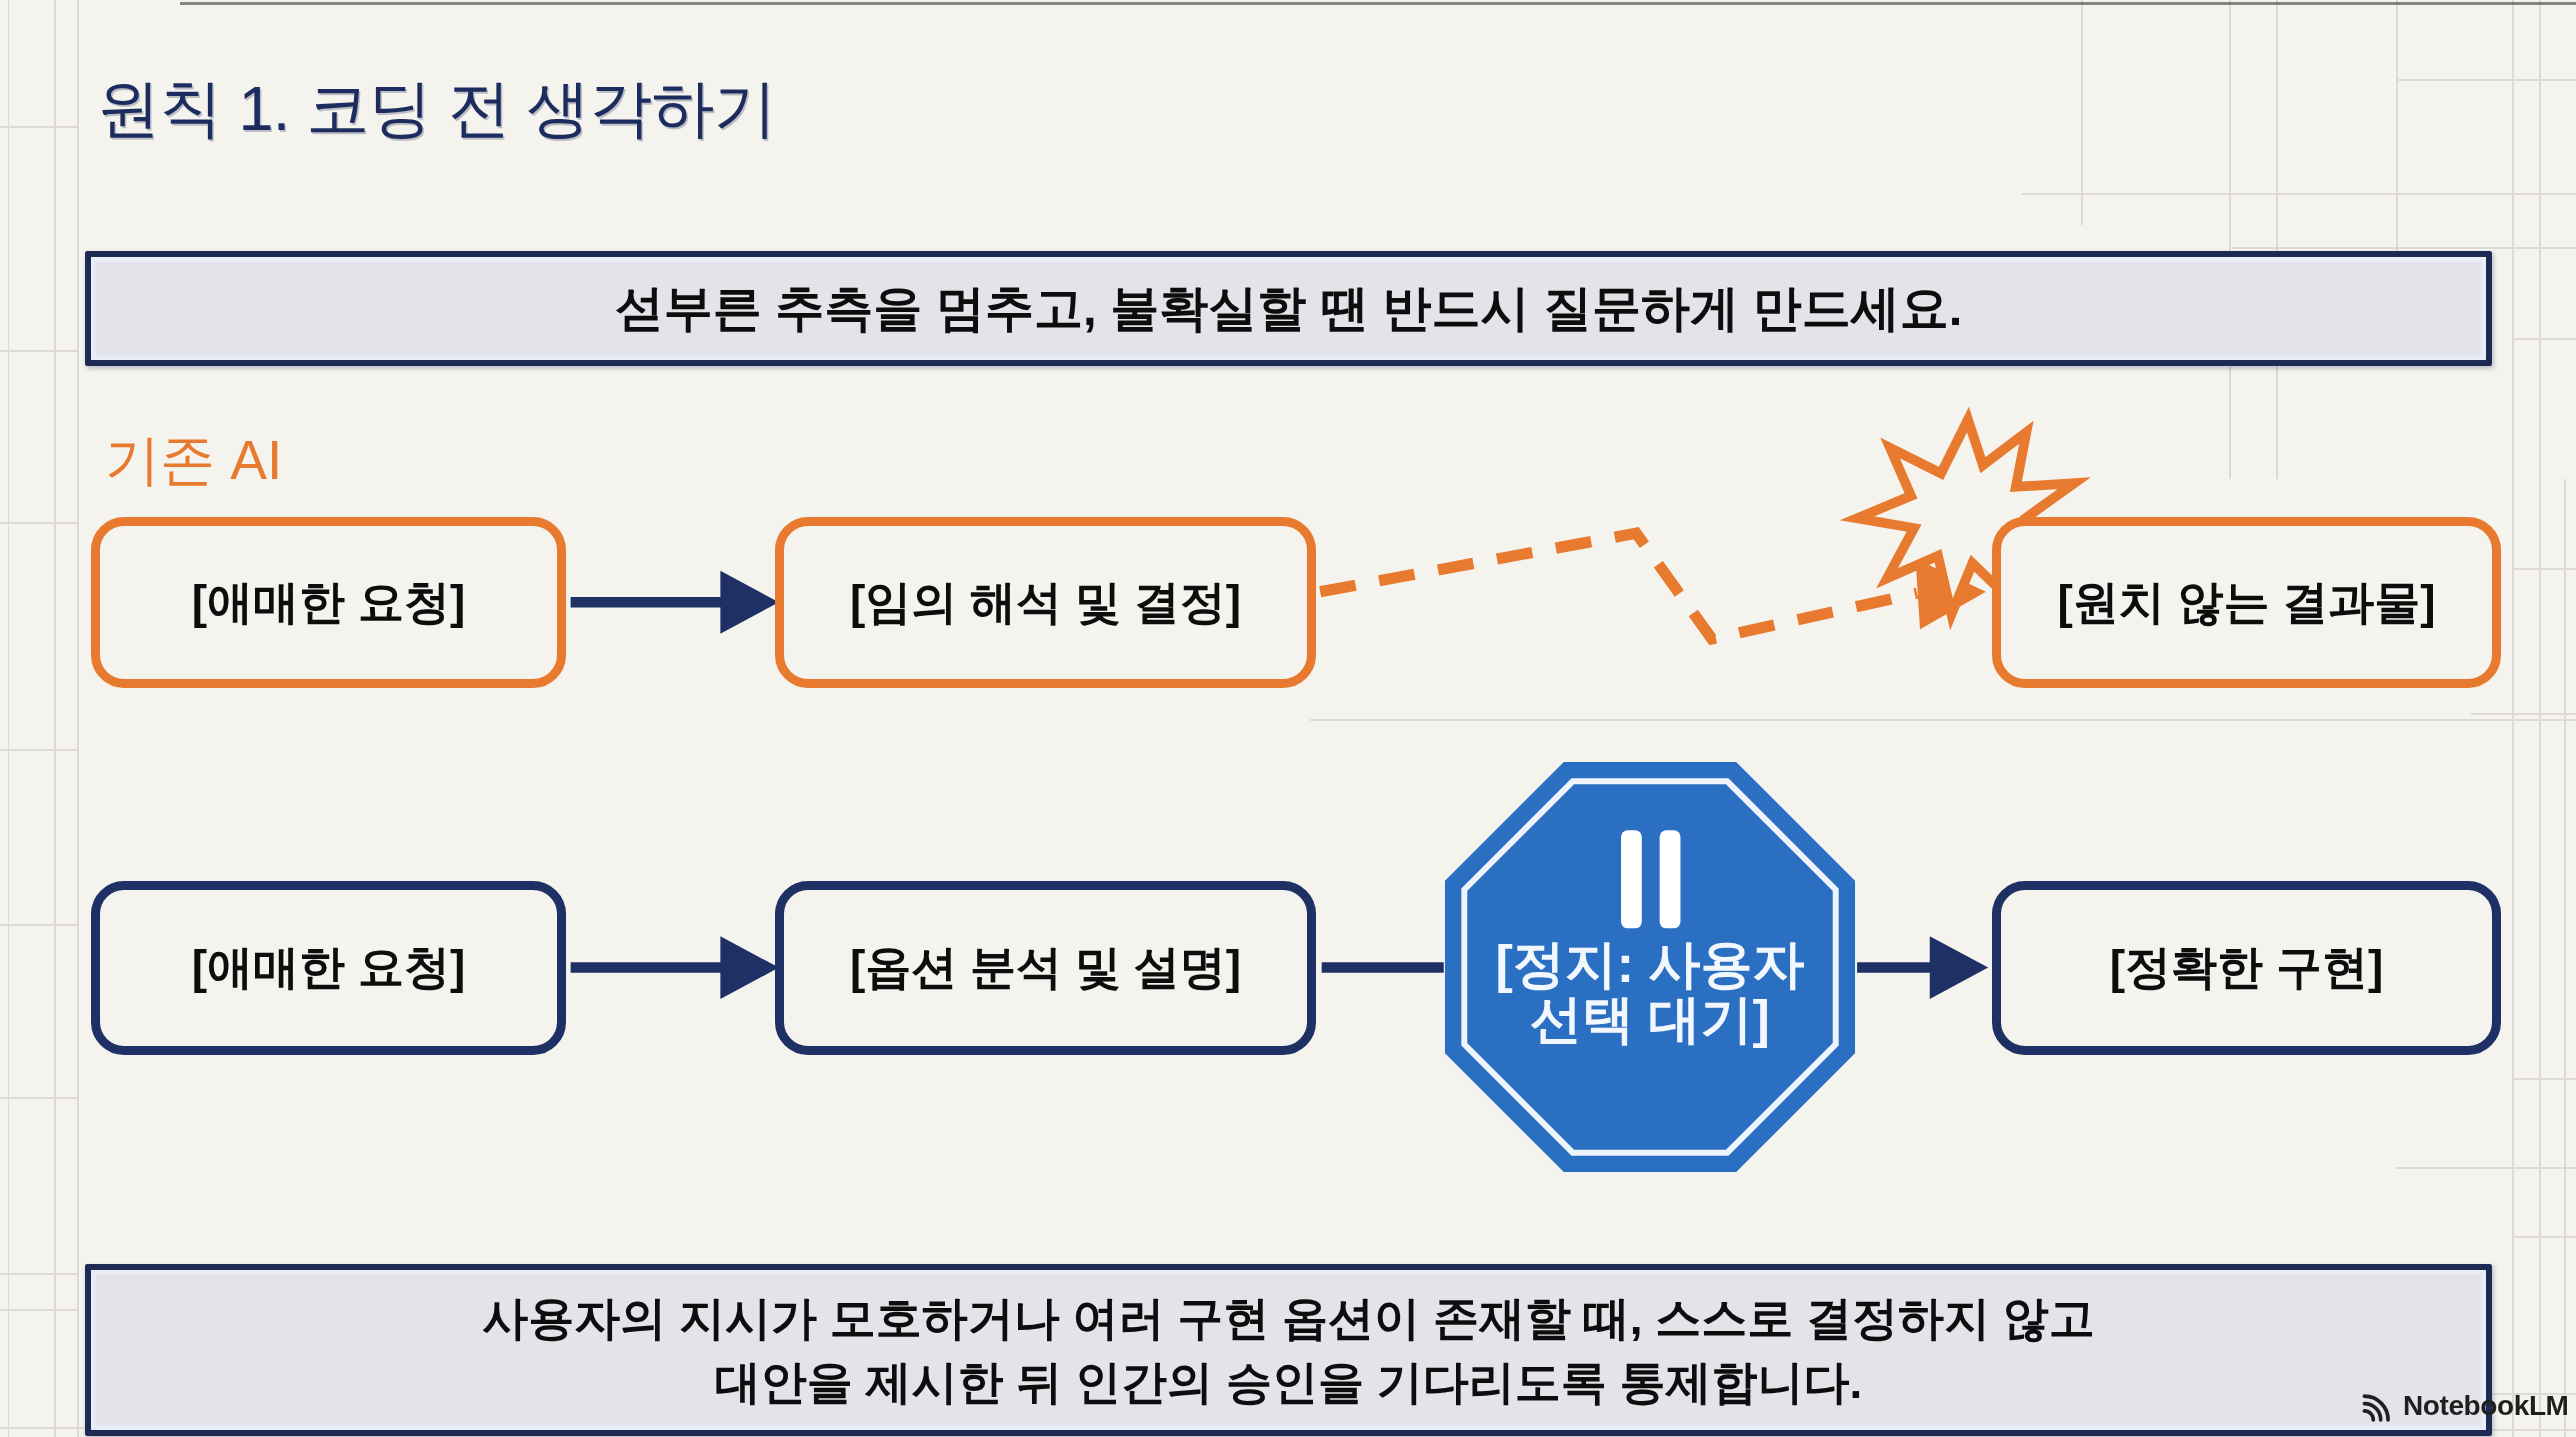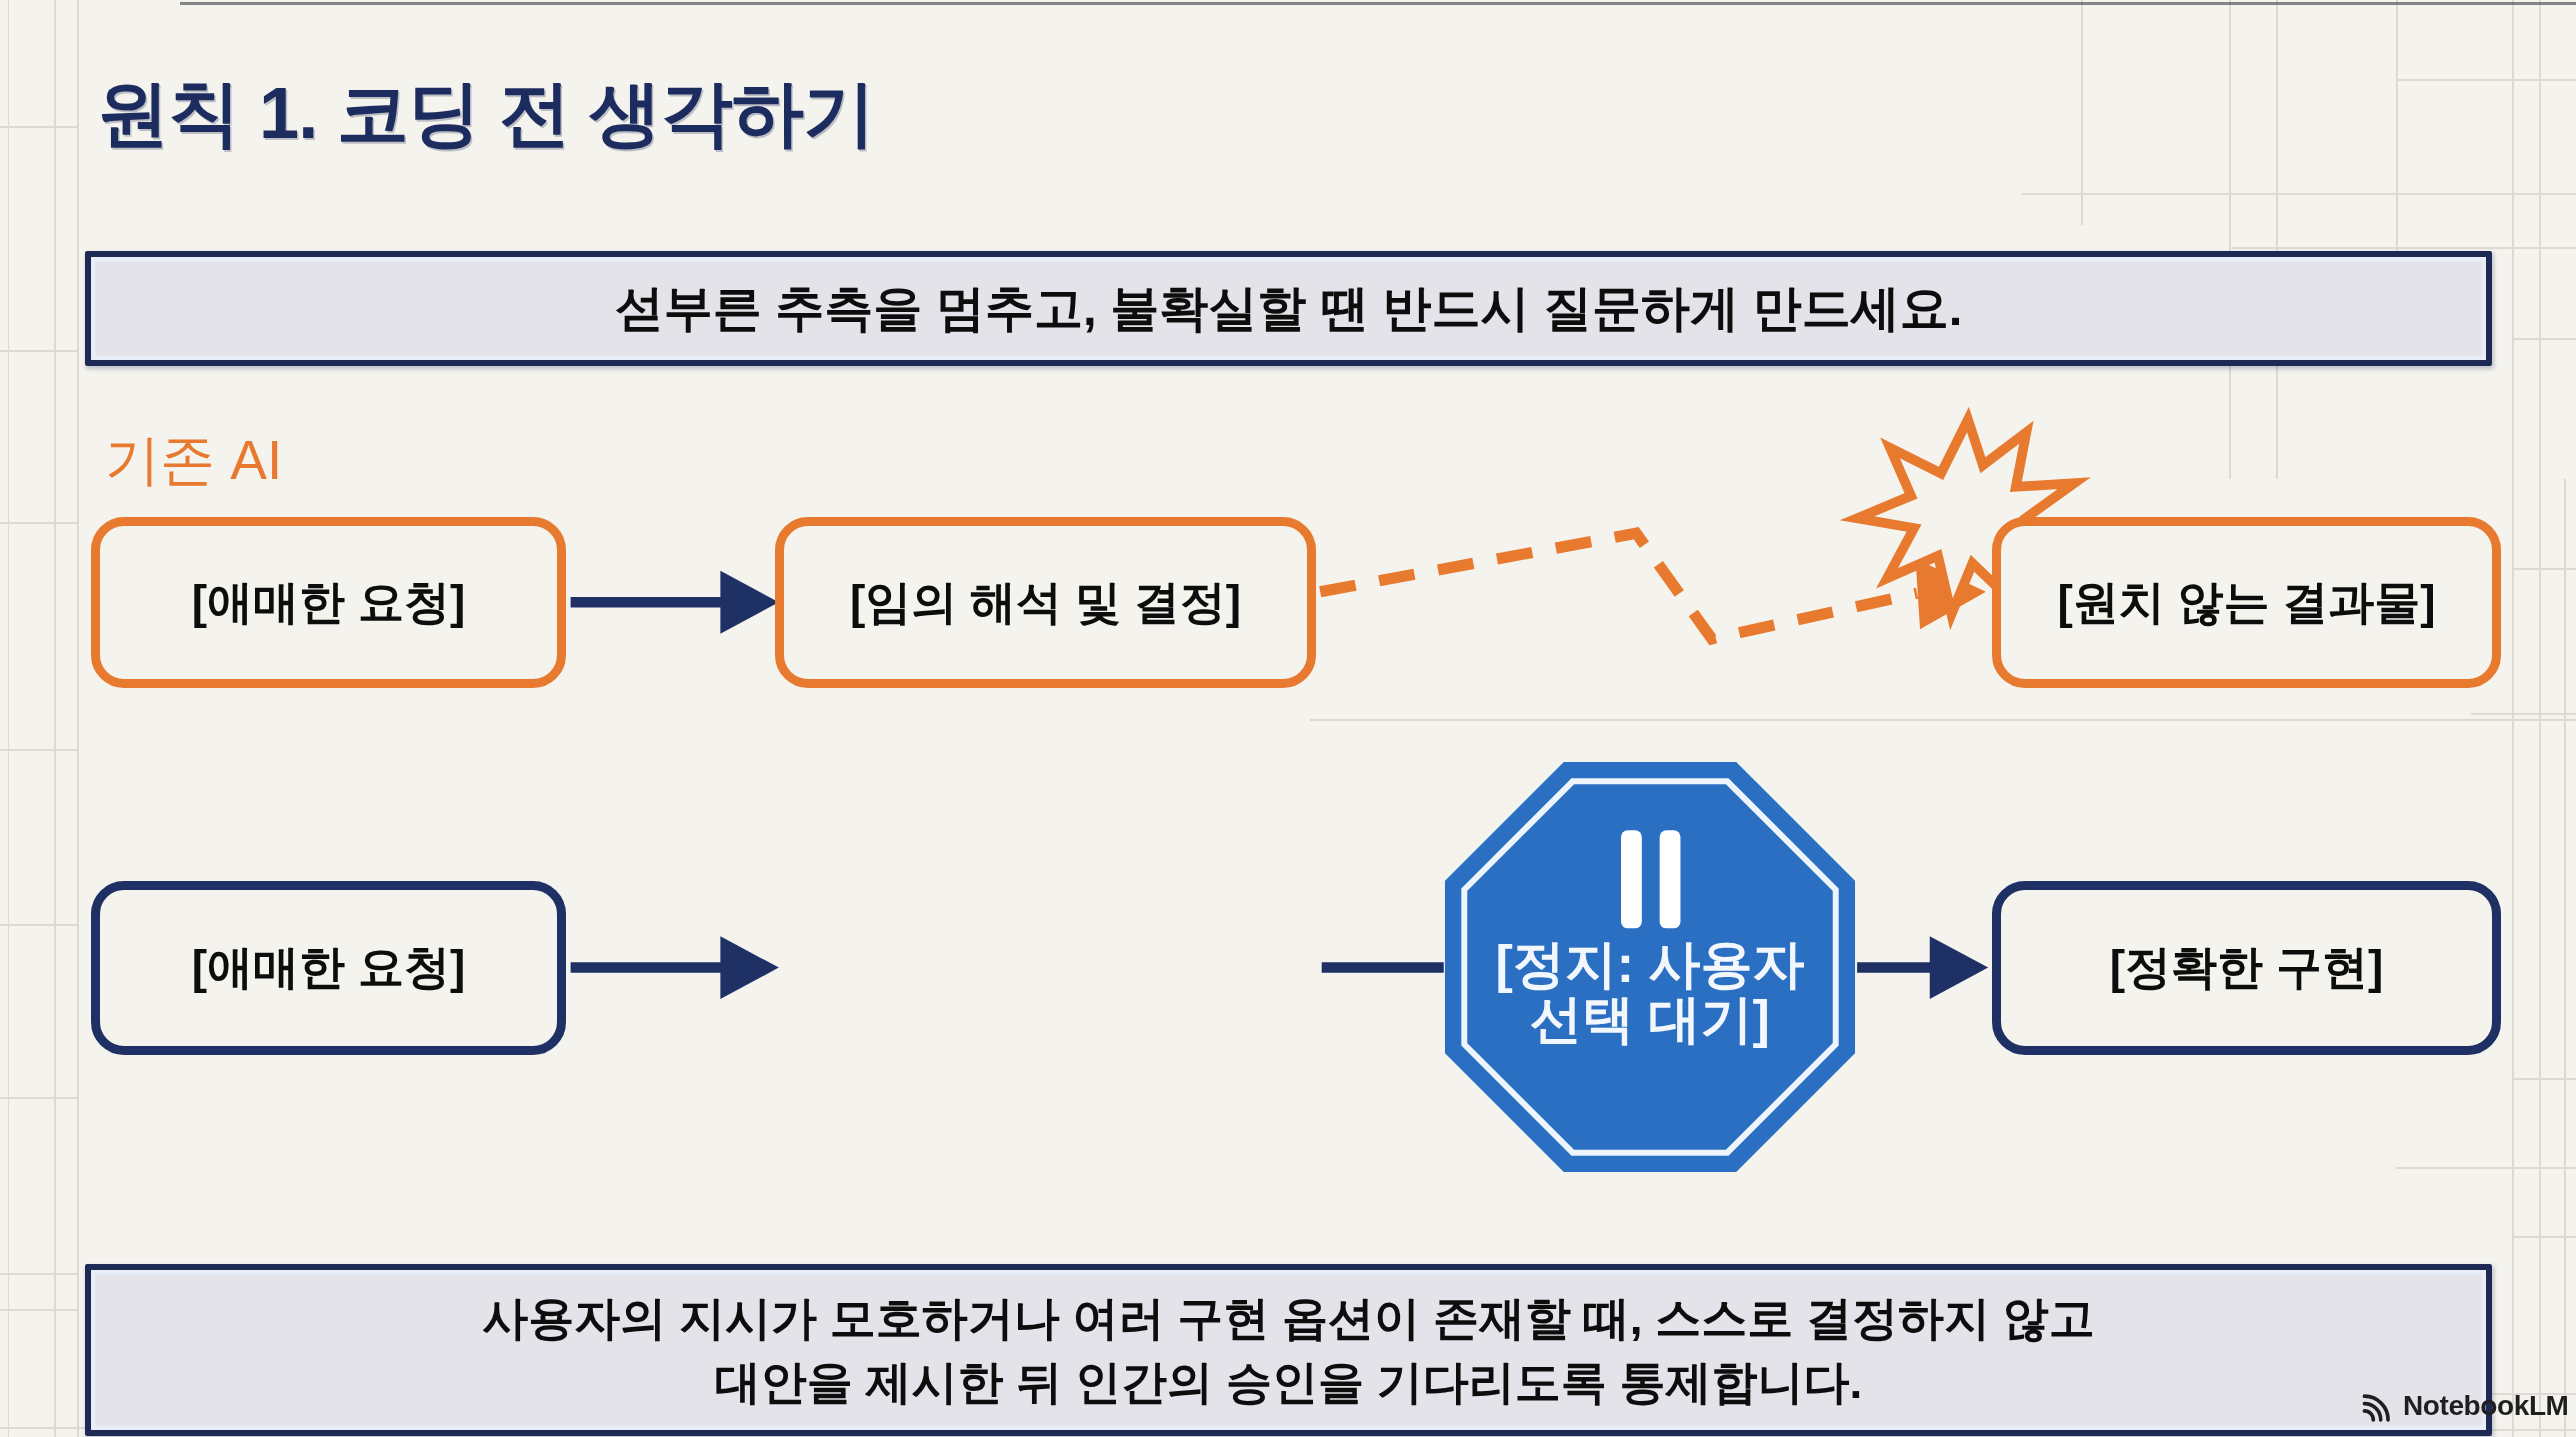--- a/index.html
+++ b/index.html
@@ -15,21 +15,21 @@
     --ink:#0d0d0d;
   }
   *{margin:0;padding:0;box-sizing:border-box;}
   html,body{background:var(--bg);}
   body{font-family:"Liberation Sans","DejaVu Sans",sans-serif;}
   .slide{position:relative;width:2576px;height:1438px;background:var(--bg);overflow:hidden;}
 
   .gl{position:absolute;background:var(--grid);}
   .topline{position:absolute;left:180px;top:1.5px;width:2396px;height:3px;background:#4a4a50;opacity:.65;}
 
-  .title{position:absolute;left:97px;top:66px;font-size:72px;font-weight:700;
+  .title{position:absolute;left:97px;top:66px;font-size:63px;font-weight:400;
          color:var(--title);letter-spacing:-0.7px;white-space:nowrap;
          text-shadow:1.5px 2.2px 0 rgba(20,30,70,.25);}
 
   .banner{position:absolute;left:85px;width:2407px;background:var(--banner-fill);
           border:6.7px solid var(--banner-border);border-radius:2.2px;
           box-shadow:inset 0 0 0 4.5px #e9edf8, 1.5px 2.2px 4.5px rgba(40,50,90,.25);
           display:flex;flex-direction:column;justify-content:center;align-items:center;
           color:var(--ink);font-weight:700;text-align:center;z-index:3;}
   .banner.top{top:251px;height:115px;font-size:49px;}
   .banner.bottom{top:1264px;height:172px;font-size:46px;line-height:64px;}
@@ -114,20 +114,23 @@
     <span>[원치 않는 결과물]</span>
   </div>
   <div class="node orange r1 b2">
     <span>[임의 해석 및 결정]</span>
   </div>
 
 
   <div class="node navy r2 b1">
     <span>[애매한 요청]</span>
   </div>
+  <div class="node navy r2 b2">
+    <span>[옵션 분석 및 설명]</span>
+  </div>
   <div class="node navy r2 b3">
     <span>[정확한 구현]</span>
   </div>
 
   <svg class="overlay" viewBox="0 0 3440 1920">
     <g>
       <line x1="762" y1="804" x2="975" y2="804" stroke="#1e3064" stroke-width="14"></line>
       <polygon points="1040,804 962,762 962,846" fill="#1e3064"></polygon>
     </g>
     <g>

